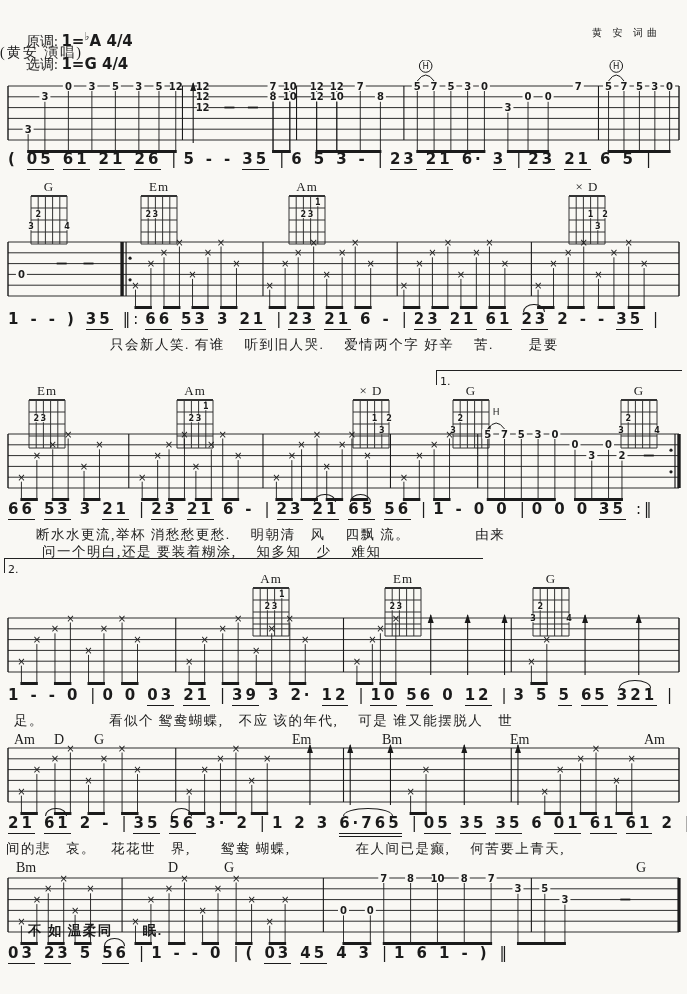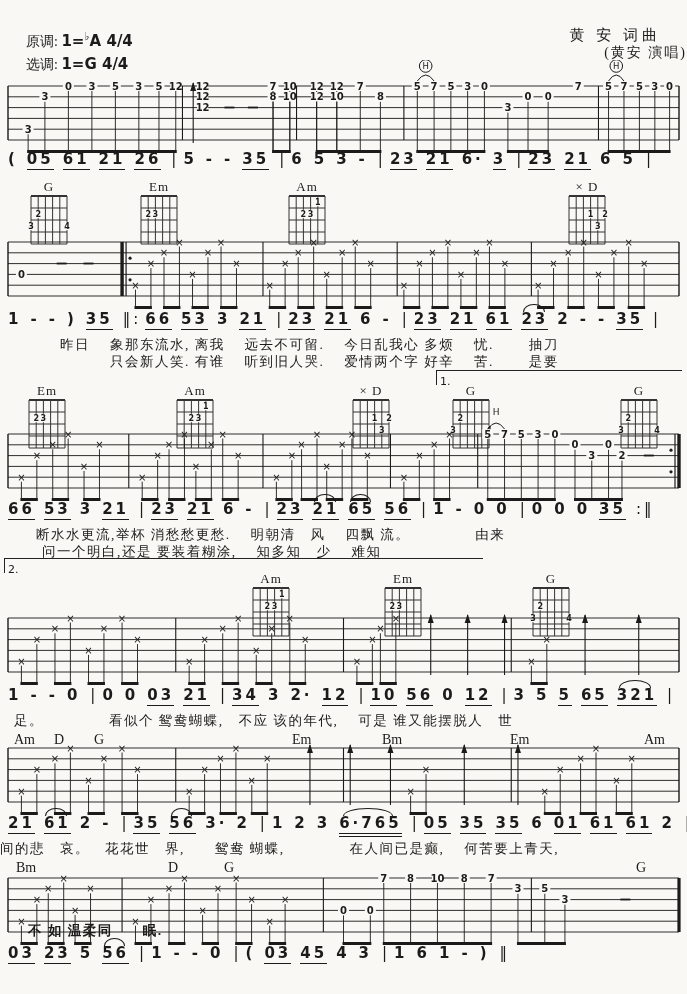--- a/index.html
+++ b/index.html
@@ -1,22 +1,22 @@
 <!DOCTYPE html>
 <html><head>
 <meta charset="utf-8">
 <style>
   html,body{margin:0;padding:0;background:#888;}
   .page{position:relative;width:687px;height:994px;margin:0 auto;background:#f9f8f4;
         font-family:"Liberation Serif","DejaVu Serif",serif;color:#1b1b1b;overflow:hidden;}
   
   .title{position:absolute;top:6px;left:0;right:0;text-align:center;font-size:27px;font-weight:700;
          letter-spacing:16px;text-indent:16px;}
-  .subtitle{position:absolute;top:44px;left:0;right:0;text-align:right;font-size:14px;letter-spacing:2px;}
-  .credit{position:absolute;top:26px;right:26px;font-size:15px;letter-spacing:4px;}
+  .subtitle{position:absolute;top:44px;left:0;right:0;text-align:left;font-size:14px;letter-spacing:2px;}
+  .credit{position:absolute;top:26px;right:26px;font-size:10px;letter-spacing:4px;}
   .keys{position:absolute;top:26px;left:26px;font-size:14px;line-height:22px;}
   .keys b{font-family:"DejaVu Sans",sans-serif;font-size:15px;}
   .keys sup{font-size:11px;}
   
   .row{position:absolute;left:0;width:687px;}
   
   .chitem{position:absolute;top:0;text-align:center;}
   .chname{font-size:13px;font-family:"Liberation Serif",serif;letter-spacing:1px;line-height:14px;}
   .chtext{font-size:14px;}
   .volta{position:absolute;height:14px;border-top:1.6px solid #222;border-left:1.6px solid #222;}
@@ -418,21 +418,20 @@
         <span class="tok u1">21</span>
         <span class="tok u1">61</span>
         <span class="tok u1 arc">23</span>
         <span class="tok">2</span>
         <span class="tok">-</span>
         <span class="tok">-</span>
         <span class="tok u1">35</span>
         <span class="tok bar">|</span>
       </div>
       <div class="row" style="top: 336px;">
-        <div class="ly" style="margin-left: 60px;">昨日　 象那东流水, 离我　 远去不可留.　 今日乱我心 多烦　 忧.　　 抽刀</div>
         <div class="ly" style="margin-left: 60px;">　　　 只会新人笑. 有谁　 听到旧人哭.　 爱情两个字 好辛　 苦.　　 是要</div>
       </div>
       <div class="row" style="top: 370px; height: 76px;">
         <div class="volta" style="left: 436px; width: 245px; top: 0px;"><span>1.</span></div>
         <div class="chitem" style="left: 24px; top: 14px;">
           <div class="chname">Em</div>
           <svg width="46" height="54" viewBox="0 0 46 54">
             <line x1="5" y1="2" x2="5" y2="50" stroke="#333" stroke-width="1"></line>
             <line x1="12.2" y1="2" x2="12.2" y2="50" stroke="#333" stroke-width="1"></line>
             <line x1="19.4" y1="2" x2="19.4" y2="50" stroke="#333" stroke-width="1"></line>
@@ -838,21 +837,21 @@
         <span class="tok">1</span>
         <span class="tok">-</span>
         <span class="tok">-</span>
         <span class="tok">0</span>
         <span class="tok bar">|</span>
         <span class="tok">0</span>
         <span class="tok">0</span>
         <span class="tok u1">03</span>
         <span class="tok u1">21</span>
         <span class="tok bar">|</span>
-        <span class="tok u1">34</span>
+        <span class="tok u1">39</span>
         <span class="tok">3</span>
         <span class="tok">2·</span>
         <span class="tok u1">12</span>
         <span class="tok bar">|</span>
         <span class="tok u1">10</span>
         <span class="tok u1">56</span>
         <span class="tok">0</span>
         <span class="tok u1">12</span>
         <span class="tok bar">|</span>
         <span class="tok">3</span>
@@ -988,21 +987,21 @@
         <span class="tok u1">35</span>
         <span class="tok u1">35</span>
         <span class="tok">6</span>
         <span class="tok u1">01</span>
         <span class="tok u1">61</span>
         <span class="tok u1">61</span>
         <span class="tok">2</span>
         <span class="tok bar">|</span>
       </div>
       <div class="row" style="top: 840px;">
-        <div class="ly" style="">间的悲　哀。　花花世　界,　　鸳鸯 蝴蝶,　　　　 在人间已是癫,　 何苦要上青天,</div>
+        <div class="ly" style="margin-left: 6px;">间的悲　哀。　花花世　界,　　鸳鸯 蝴蝶,　　　　 在人间已是癫,　 何苦要上青天,</div>
       </div>
       <div class="row" style="top: 860px; height: 20px;">
         <div class="chitem" style="left: 16px;">
           <div class="chtext">Bm</div>
         </div>
         <div class="chitem" style="left: 168px;">
           <div class="chtext">D</div>
         </div>
         <div class="chitem" style="left: 224px;">
           <div class="chtext">G</div>

